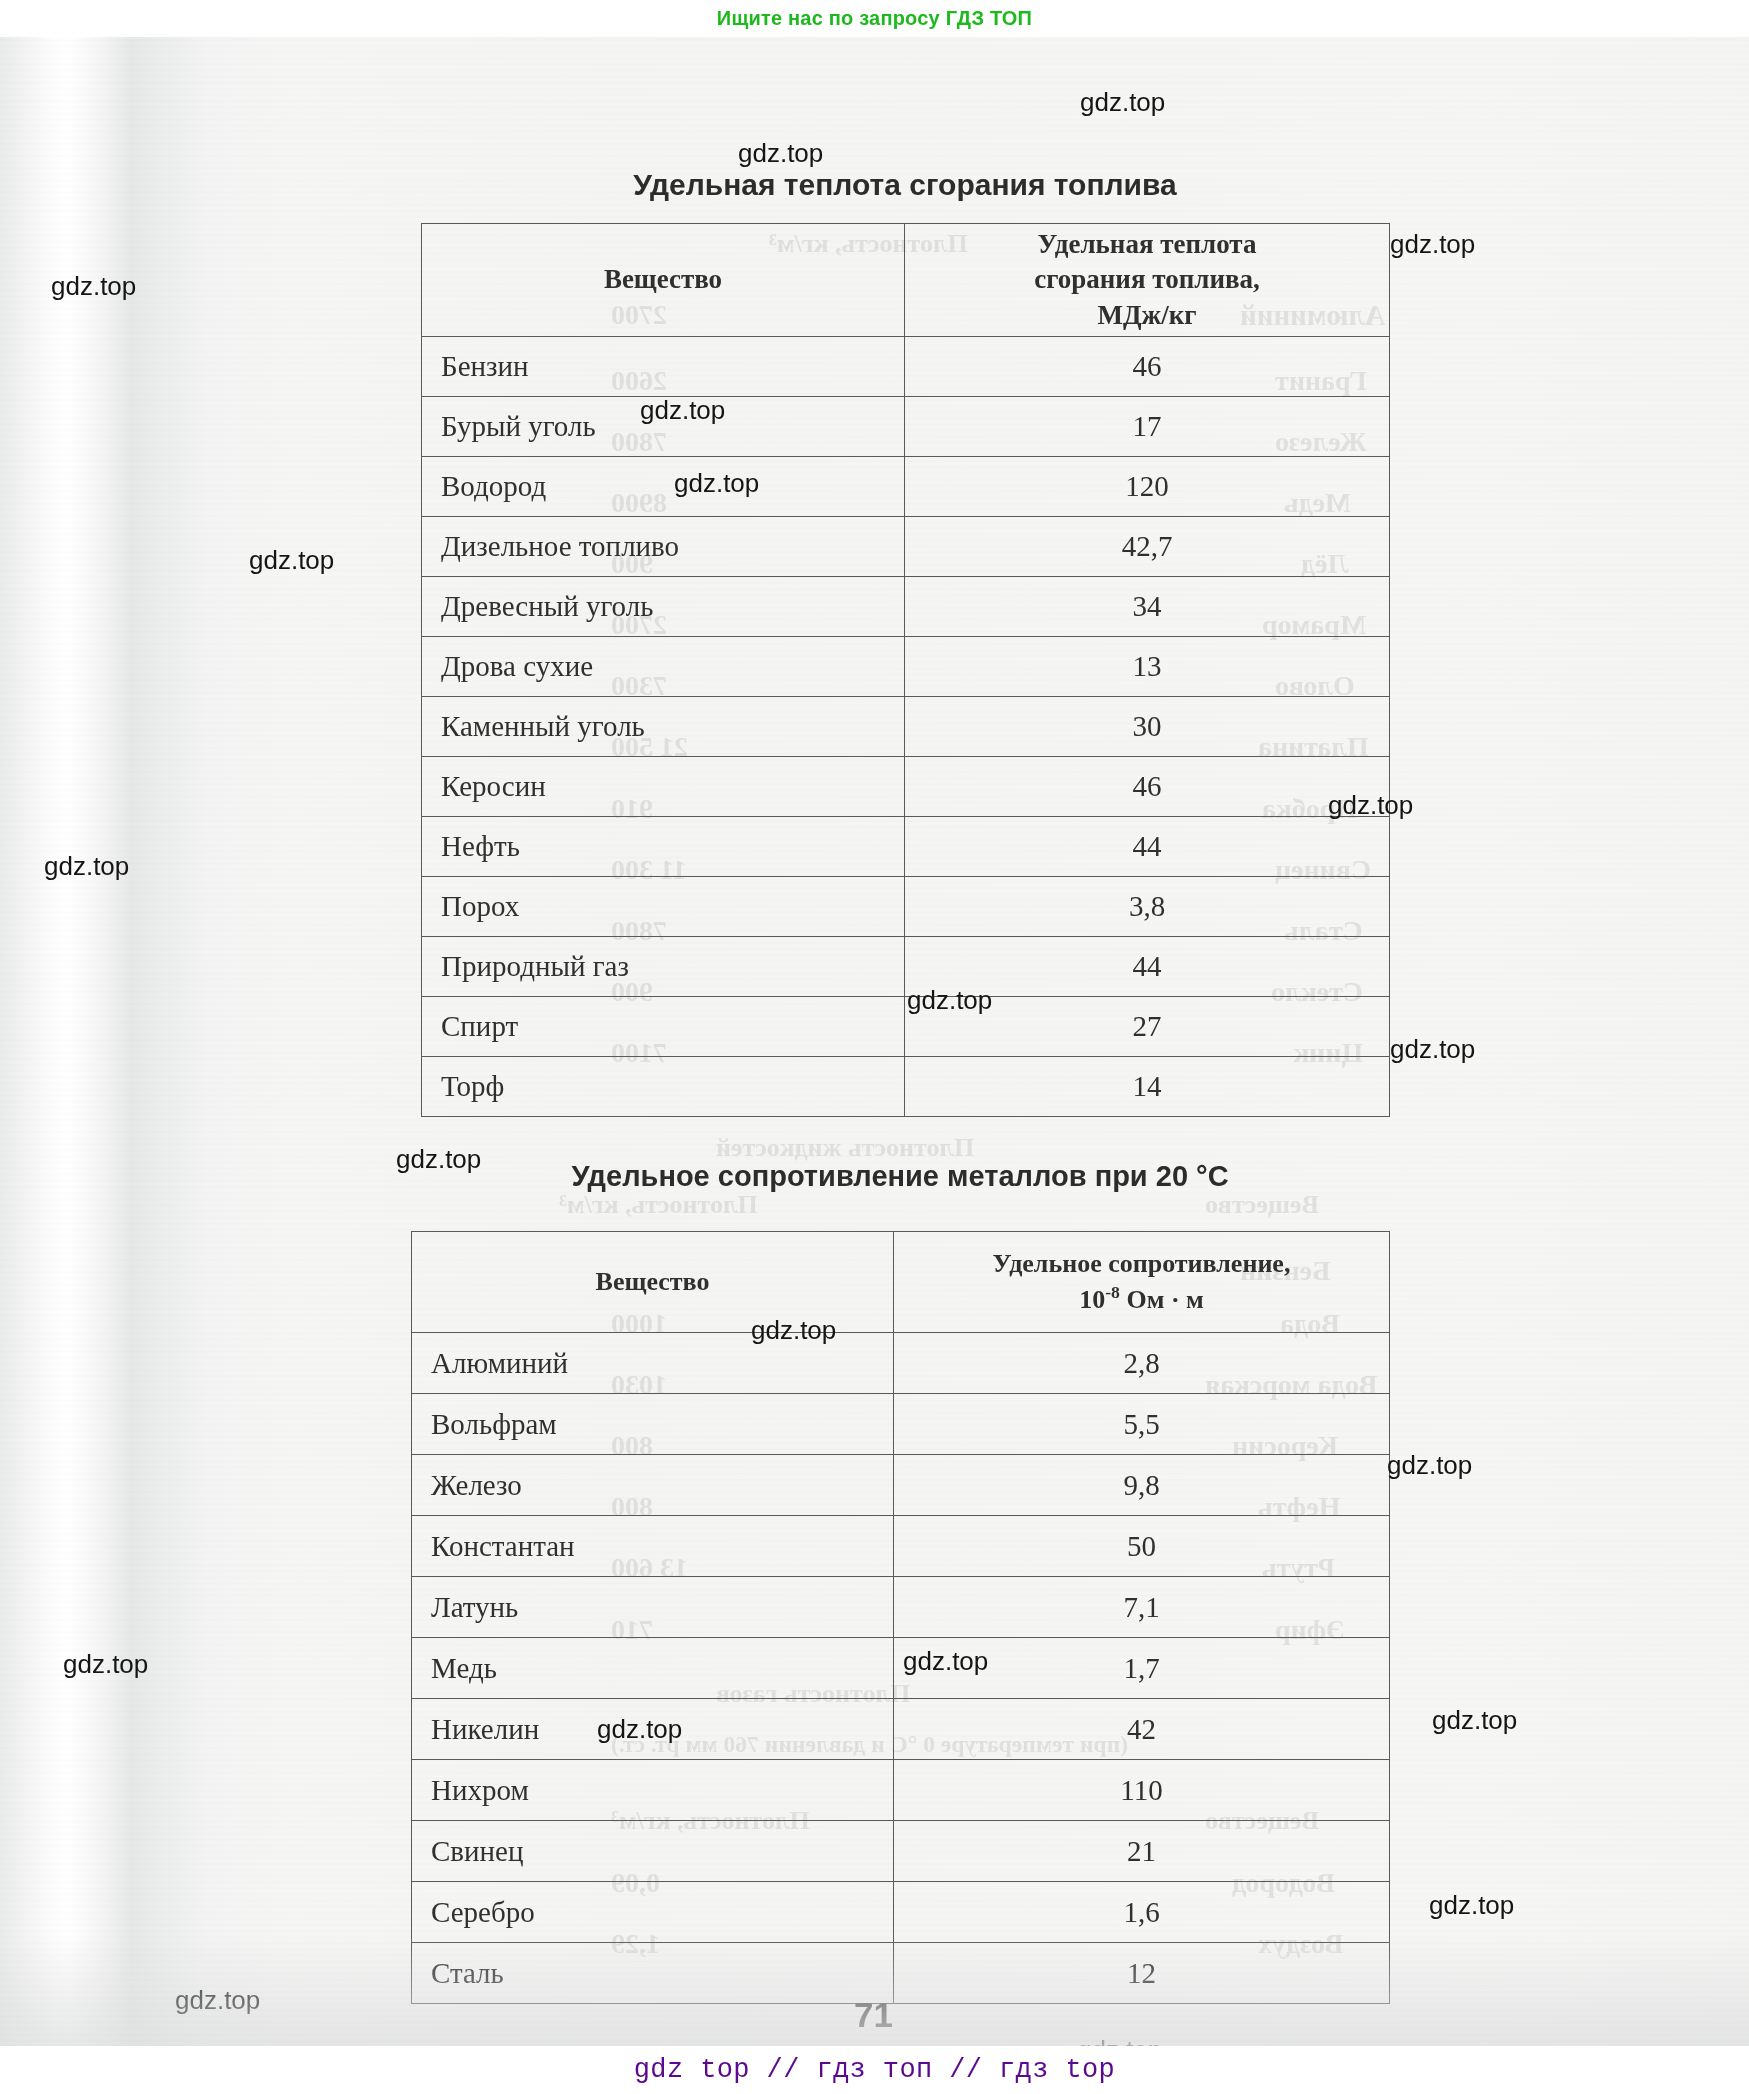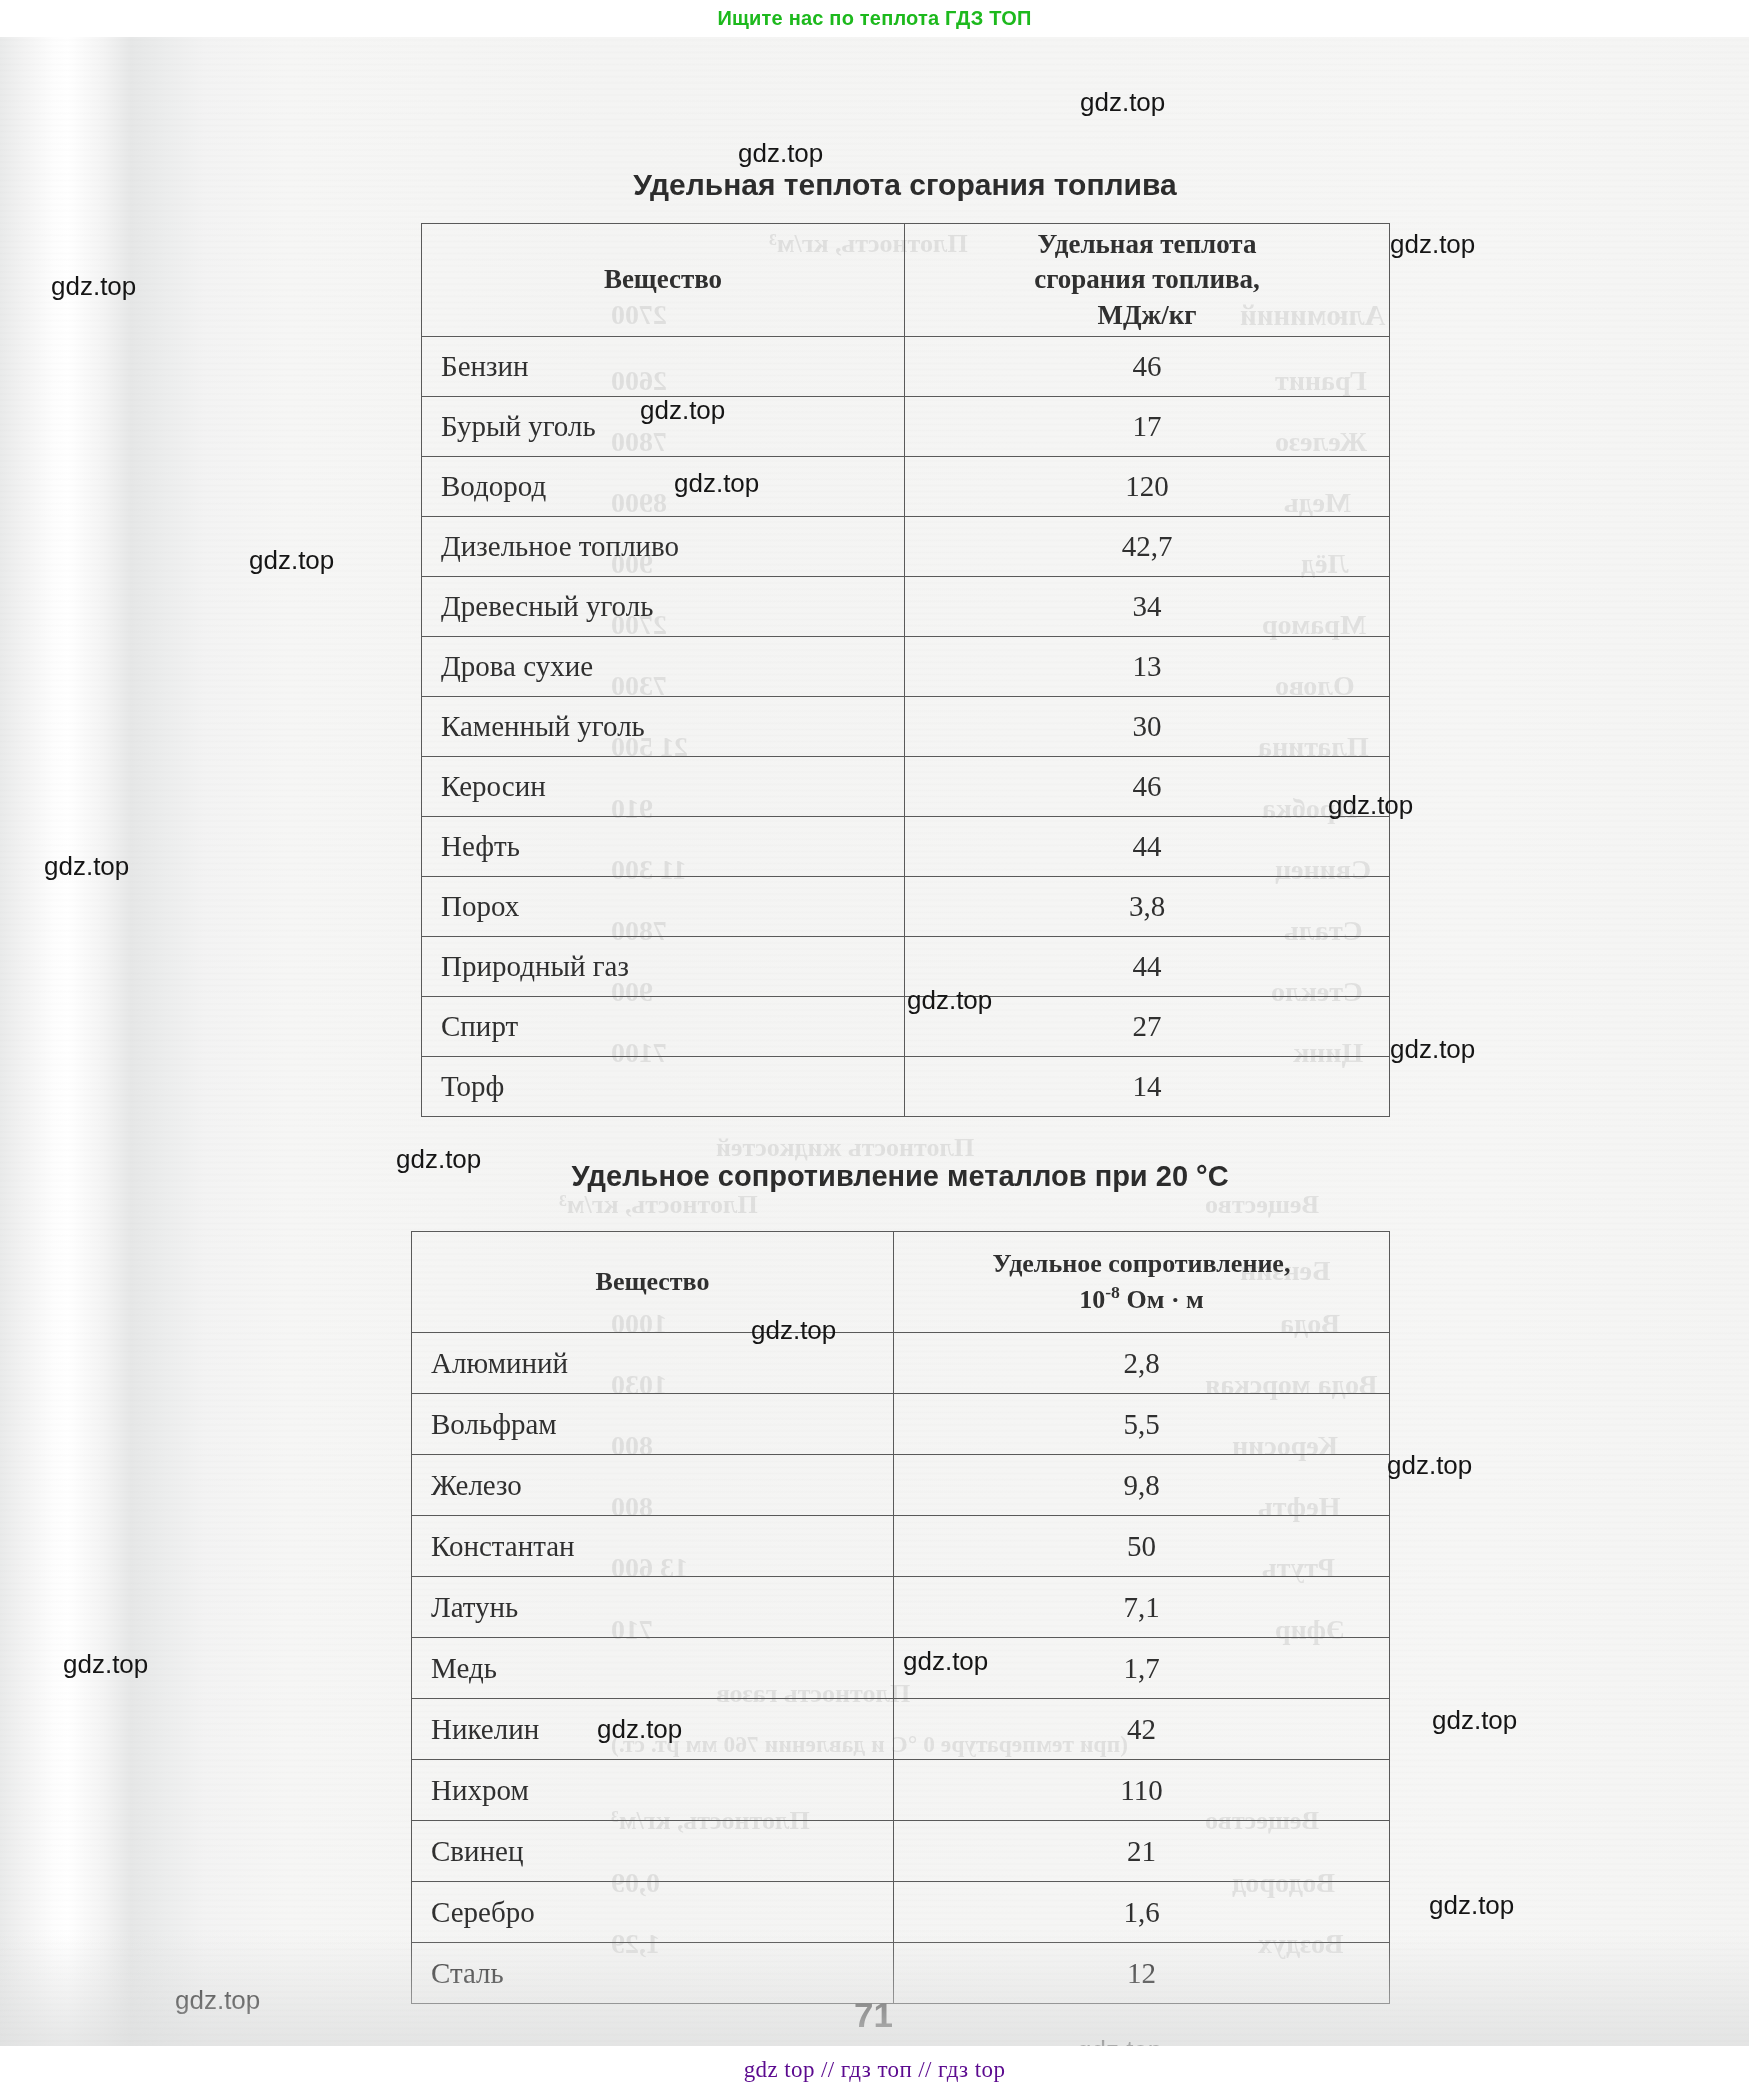--- a/index.html
+++ b/index.html
@@ -178,43 +178,43 @@
     left: 0;
     top: 2046px;
     width: 1749px;
     height: 48px;
     background: #ffffff;
     display: flex;
     align-items: center;
     justify-content: center;
   }
   .footer-text {
-    font-family: Liberation Serif, serif;
-    font-size: 23px;
+    font-family: Liberation Mono, monospace;
+    font-size: 27px;
     color: #5b0a8f;
     letter-spacing: 0.4px;
     white-space: nowrap;
   }
 
   
   .ghost {
     position: absolute;
     font-family: "Liberation Serif", "DejaVu Serif", serif;
     color: rgba(60,60,60,0.115);
     white-space: nowrap;
     transform: scaleX(-1);
     pointer-events: none;
     font-weight: 700;
   }
 </style>
 </head>
 <body>
 
 <div class="top-banner">
-  <span class="top-banner-text">Ищите нас по теплота ГДЗ ТОП</span>
+  <span class="top-banner-text">Ищите нас по запросу ГДЗ ТОП</span>
 </div>
 
 <div class="scan-page">
 
   <div id="ghost-layer">
       <div class="ghost" style="left: 769px; top: 192px; font-size: 26px;">Плотность, кг/м³</div>
       <div class="ghost" style="left: 1240px; top: 262px; font-size: 29px;">Алюминий</div>
       <div class="ghost" style="left: 611px; top: 262px; font-size: 28px;">2700</div>
       <div class="ghost" style="left: 611px; top: 328px; font-size: 28px;">2600</div>
       <div class="ghost" style="left: 1275px; top: 328px; font-size: 28px;">Гранит</div>

